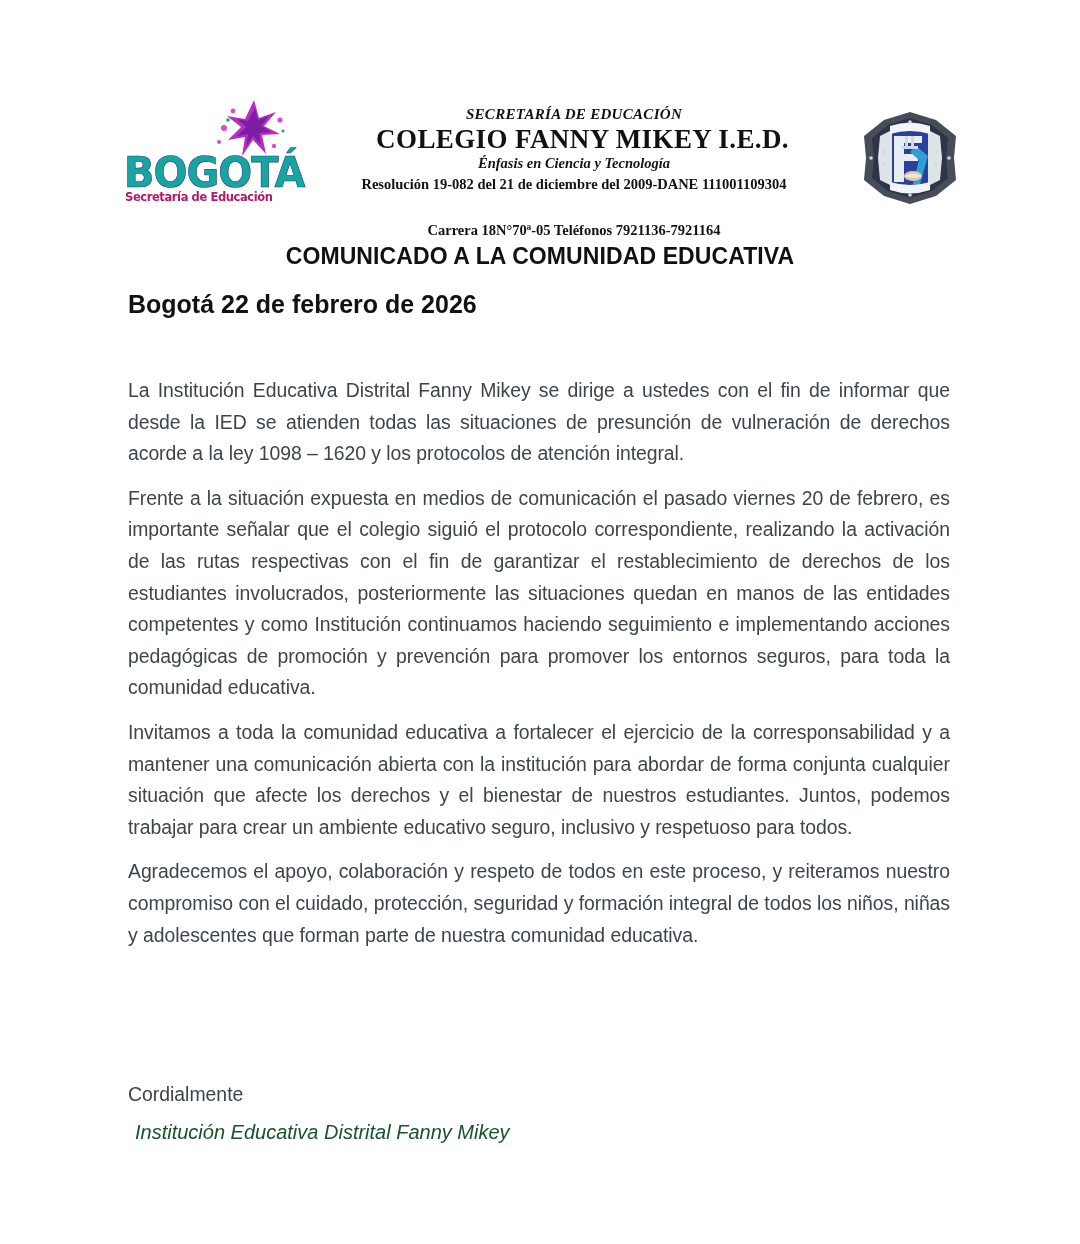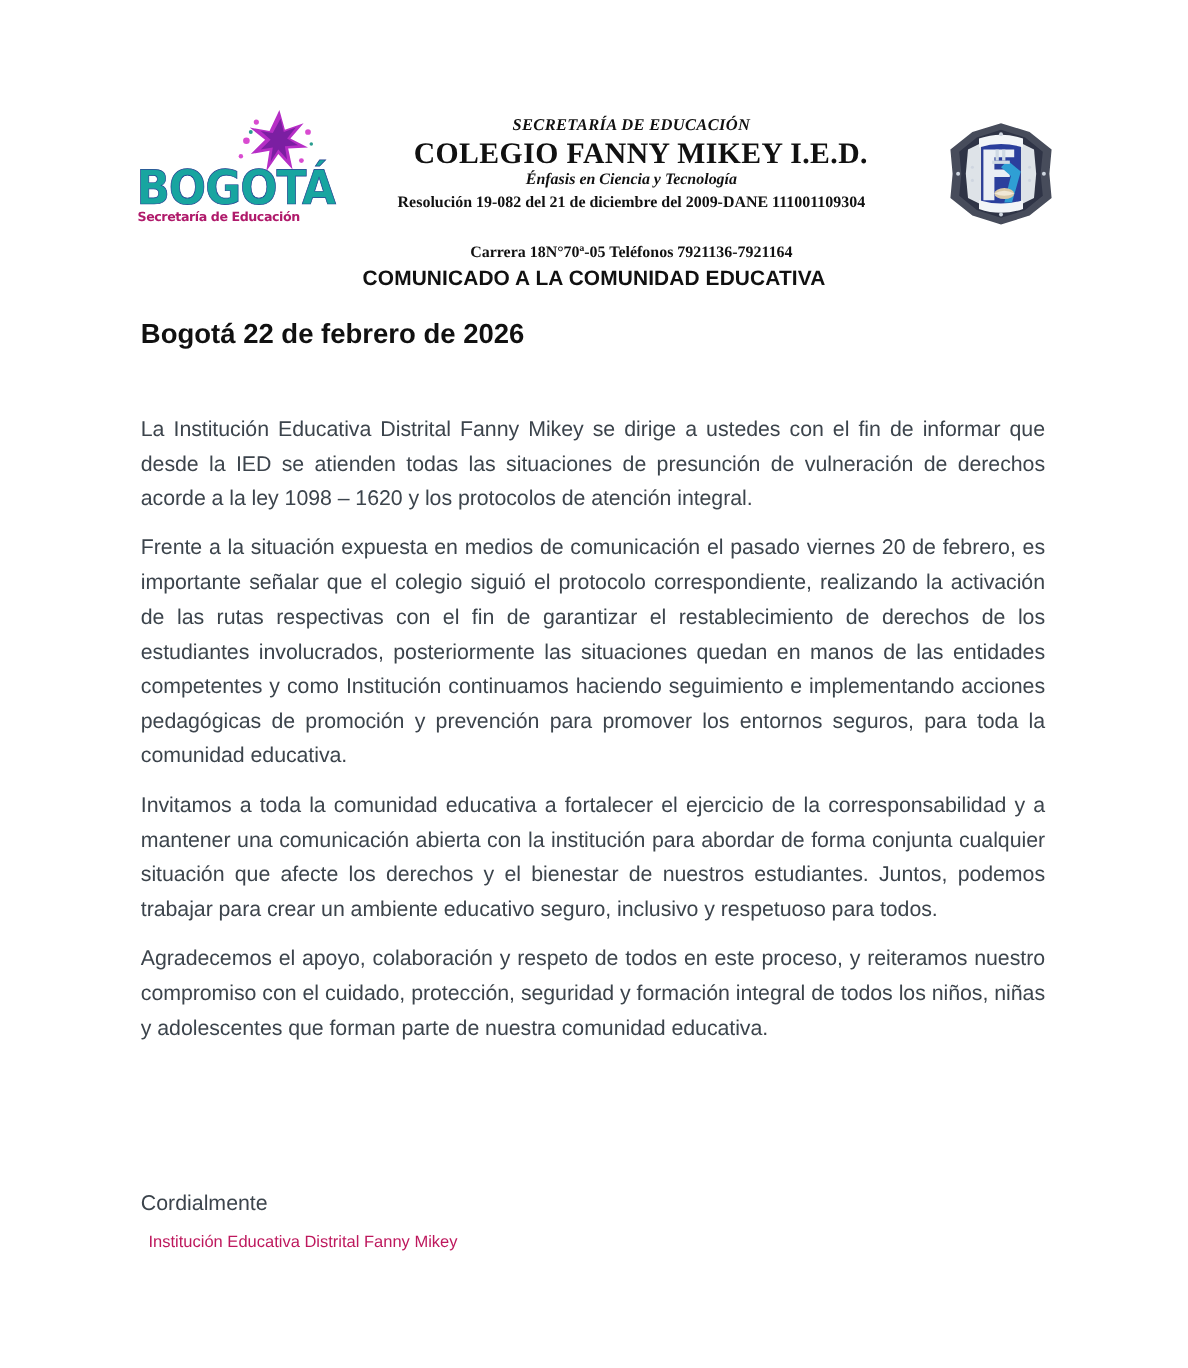--- a/index.html
+++ b/index.html
@@ -137,21 +137,21 @@
 
   
   .doc-title {
     position: absolute;
     left: 0;
     top: 243px;
     width: 1080px;
     text-align: center;
     font-family: "Liberation Sans", sans-serif;
     font-weight: 700;
-    font-size: 19px;
+    font-size: 23px;
     letter-spacing: 0.1px;
     color: #111111;
   }
   .doc-date {
     position: absolute;
     left: 128px;
     top: 290px;
     font-family: "Liberation Sans", sans-serif;
     font-weight: 700;
     font-size: 25px;
@@ -183,22 +183,23 @@
     top: 1083px;
     font-family: "Liberation Sans", sans-serif;
     font-size: 19.4px;
     color: #3c444c;
   }
   .signoff-name {
     position: absolute;
     left: 135px;
     top: 1121px;
     font-family: "Liberation Sans", sans-serif;
-    font-size: 15px;
-    color: #be185d;
+    font-size: 20px;
+    color: #14532d;
+    font-style: italic;
   }
 </style>
 </head>
 <body>
 
 <div class="page">
 
   <div class="letterhead">
 
     <div class="bogota-logo">

